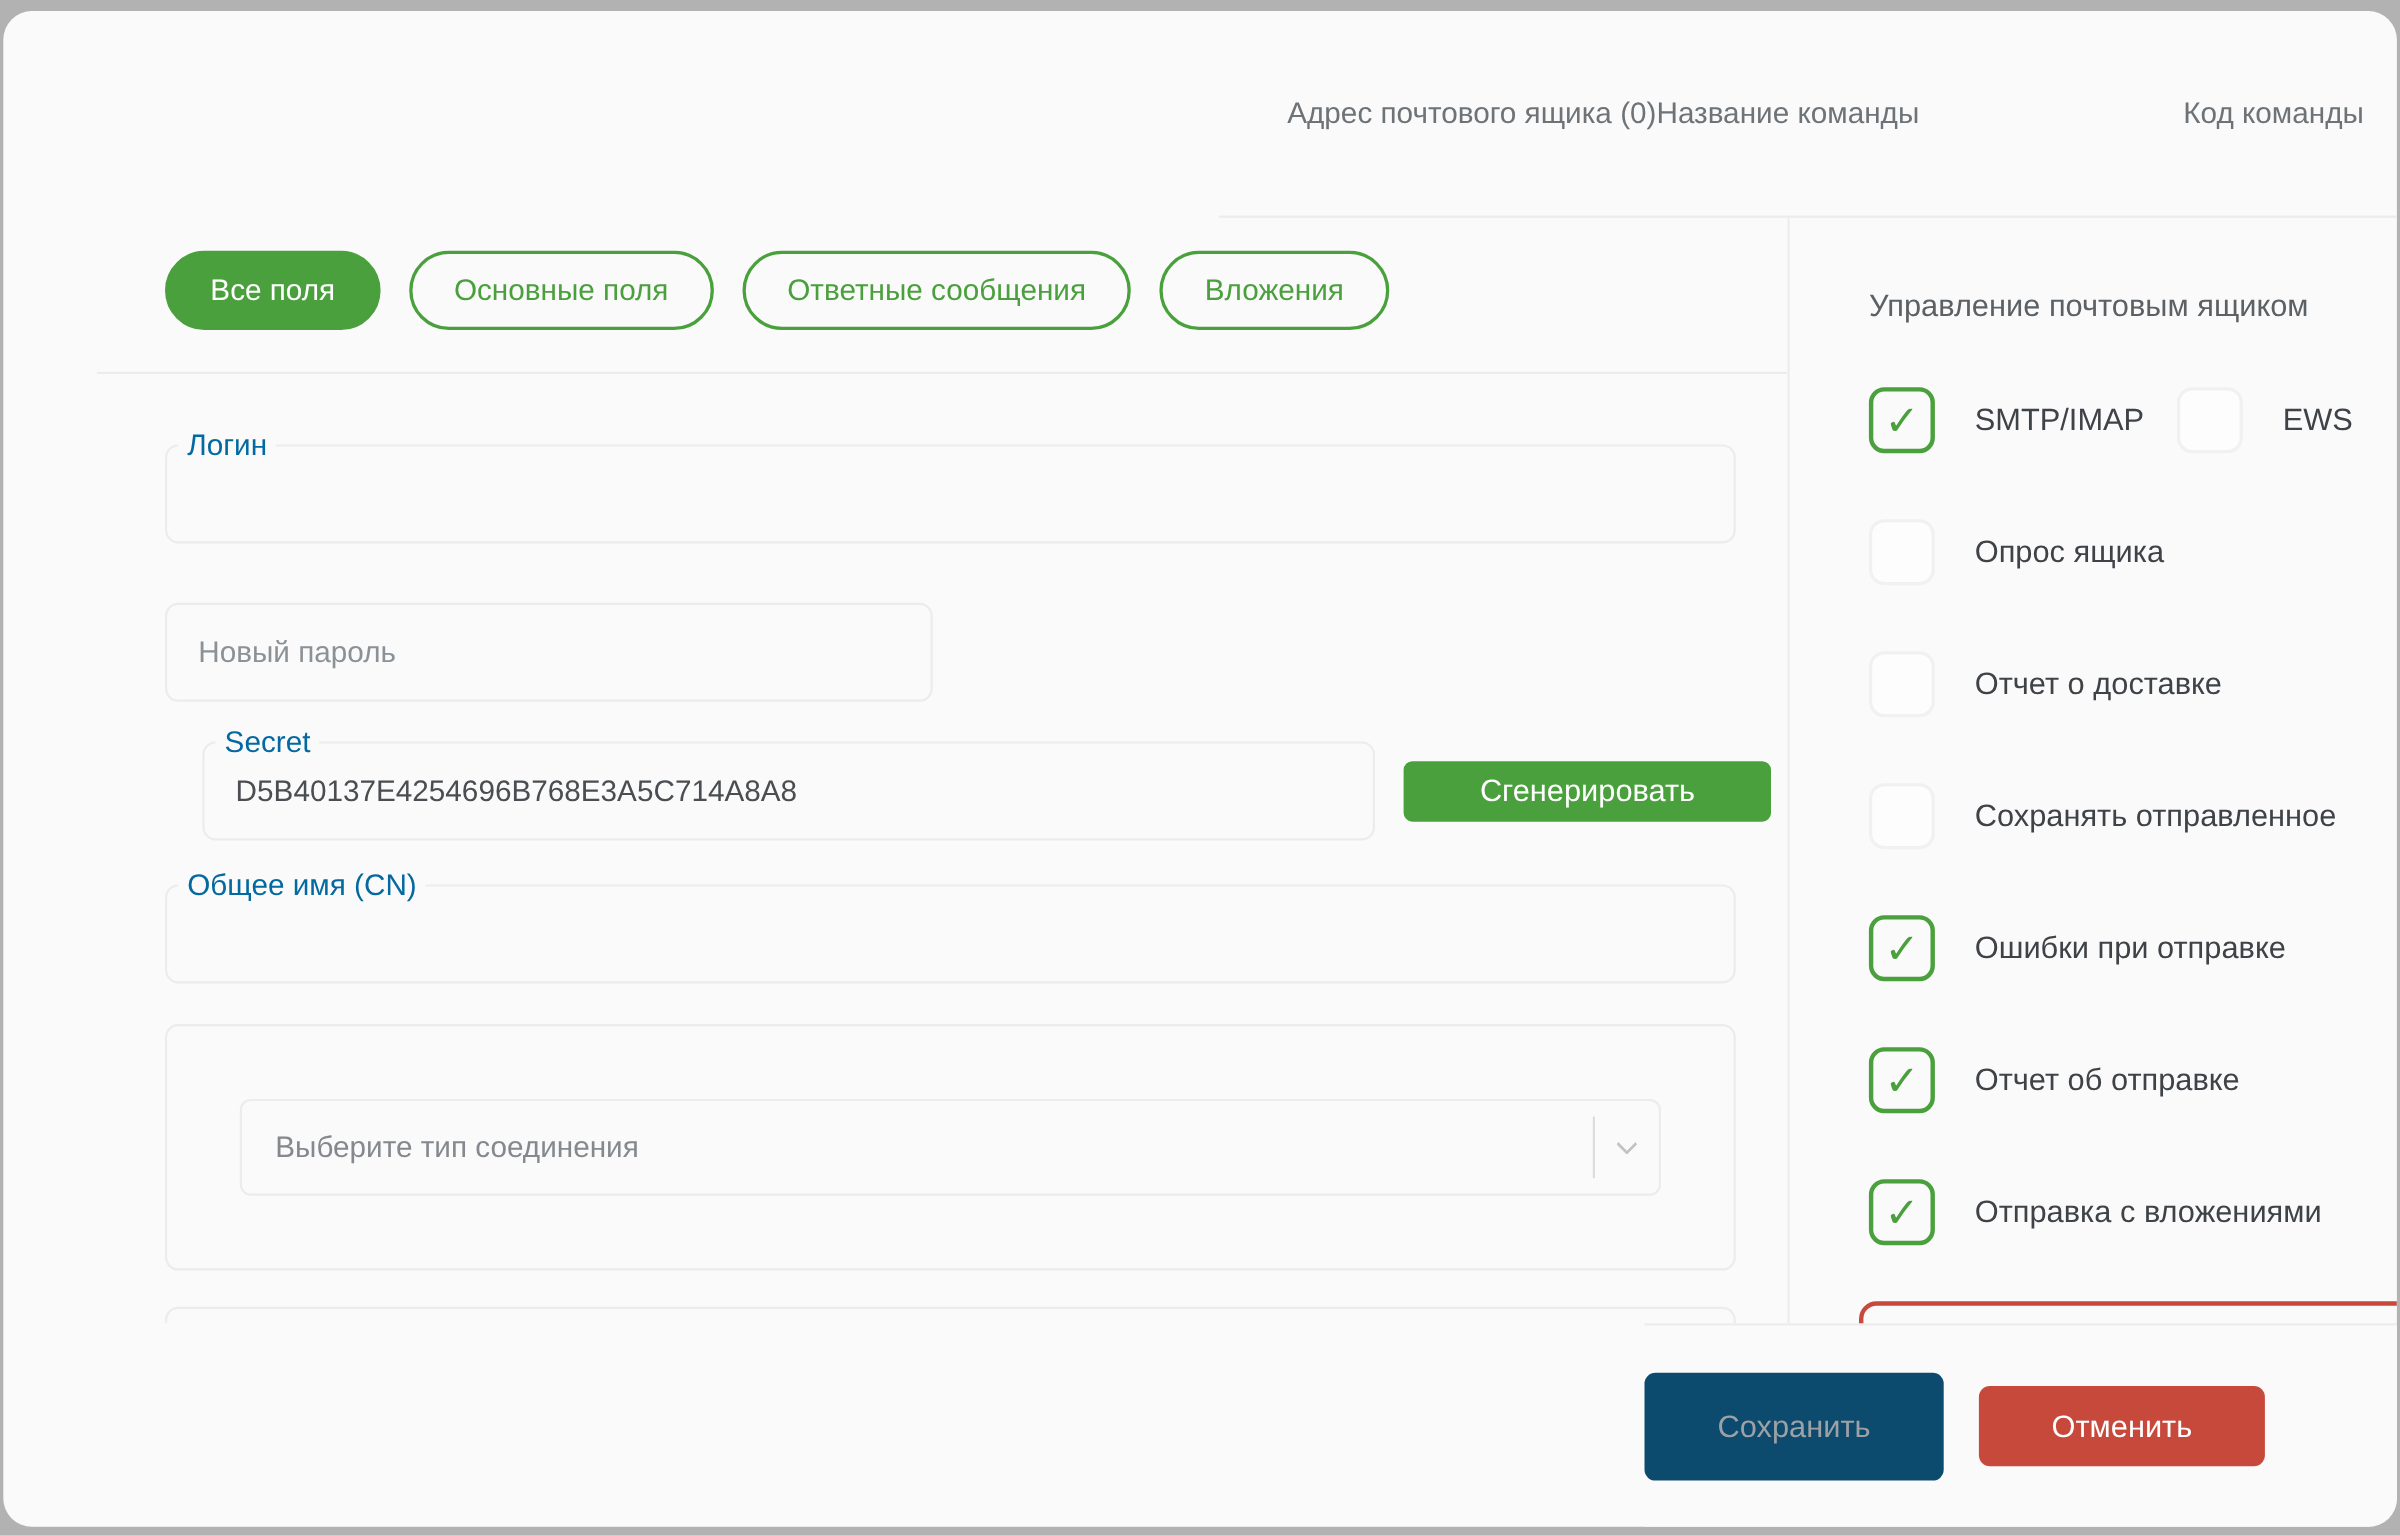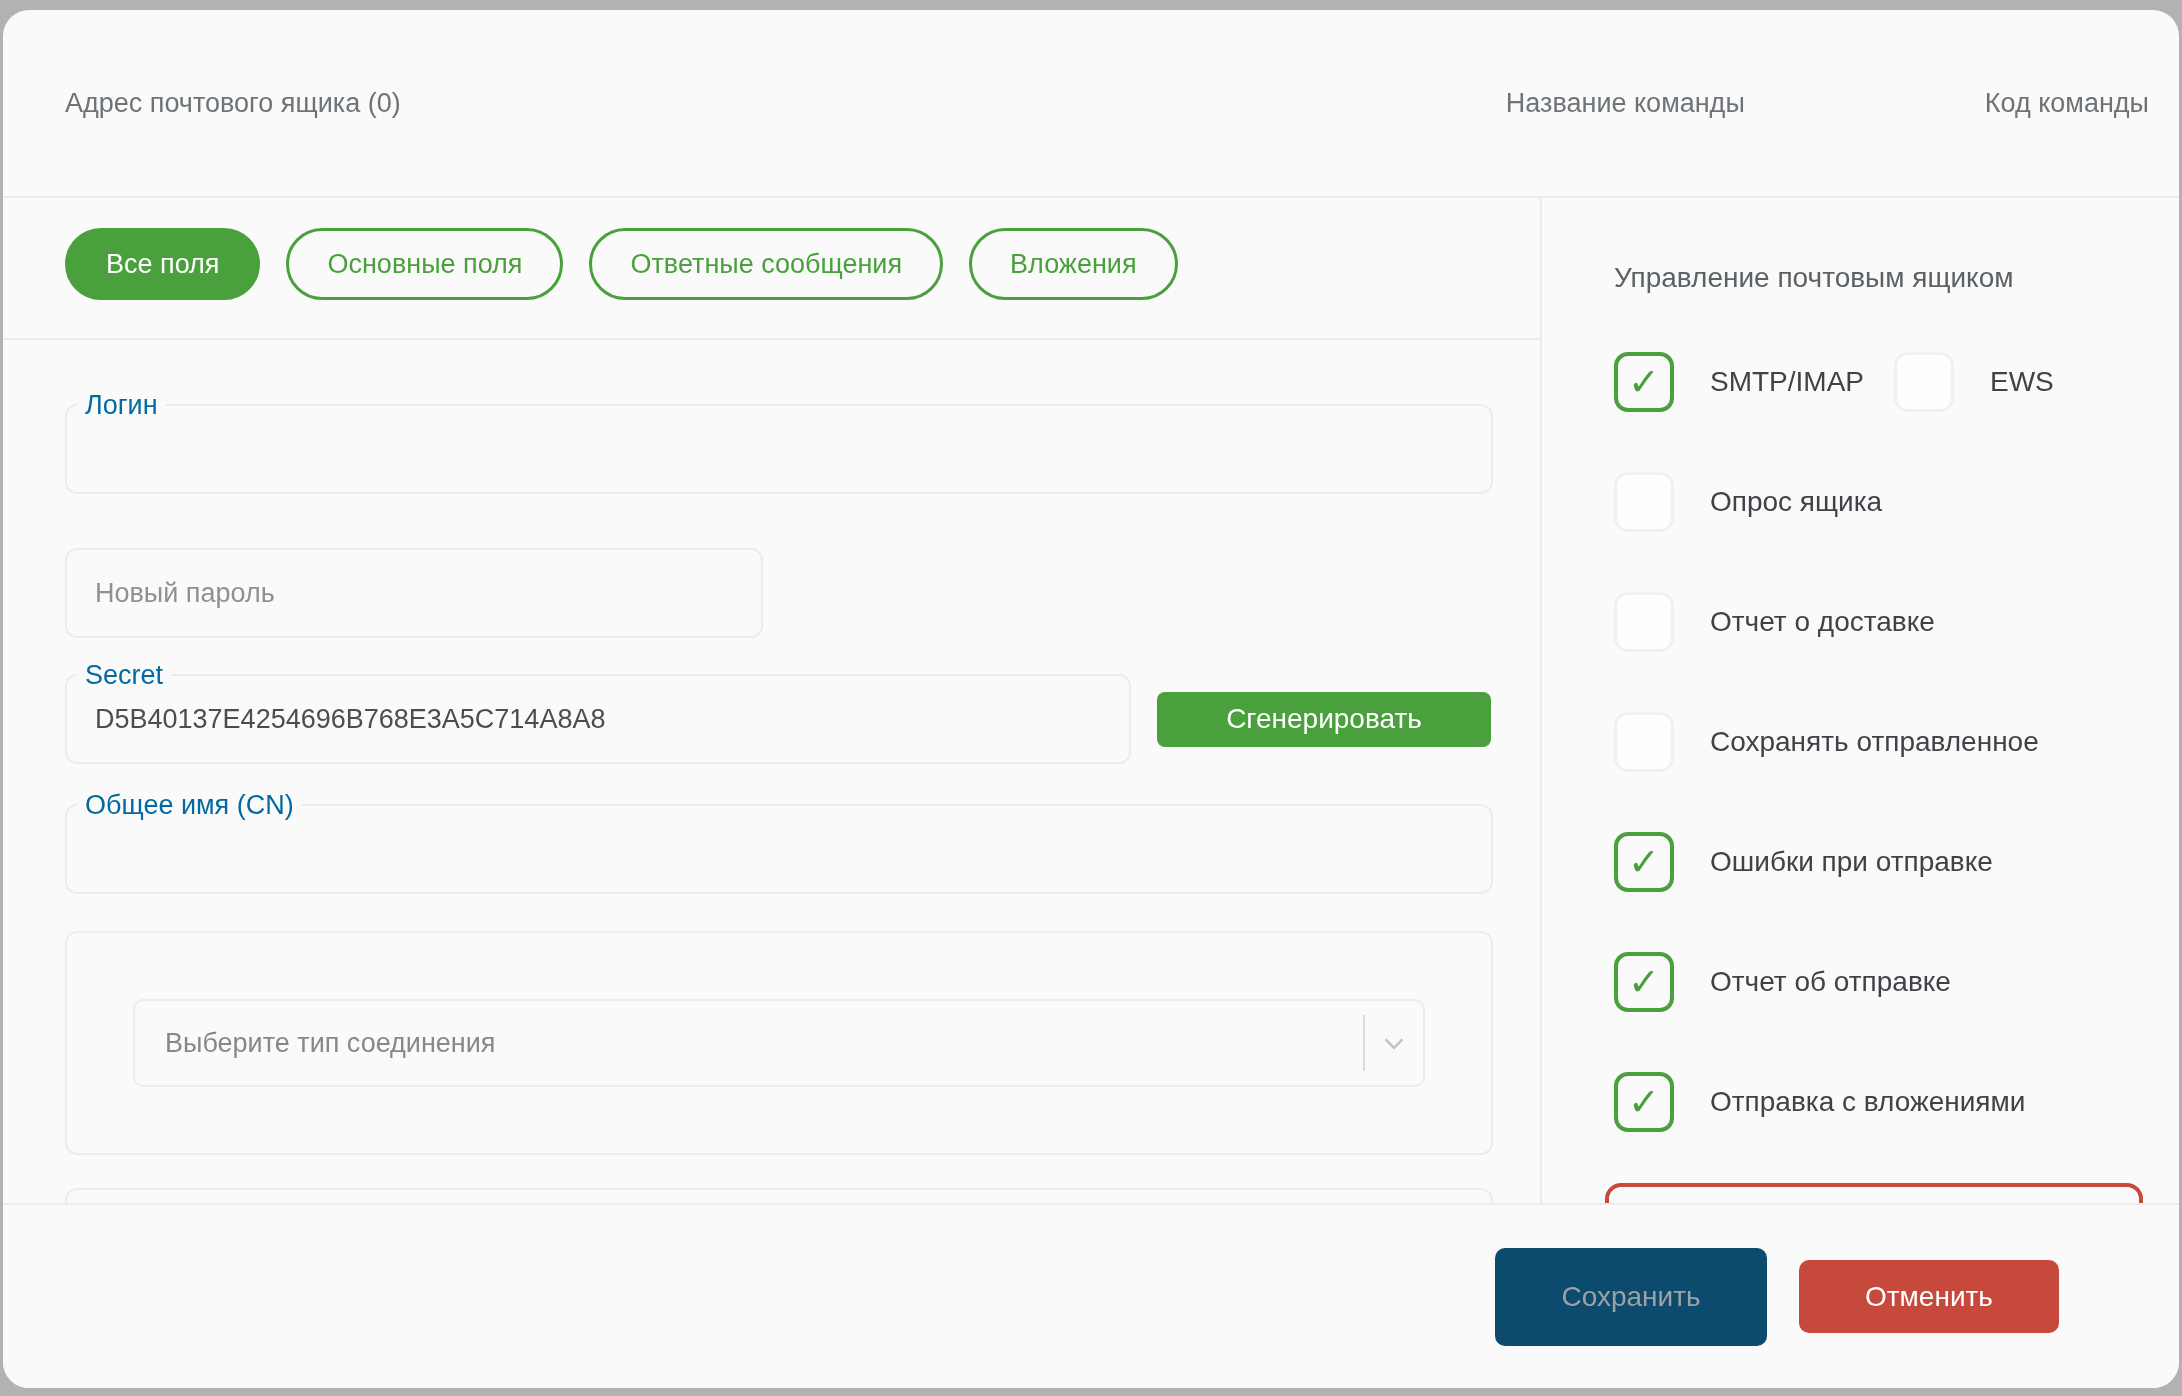--- a/index.html
+++ b/index.html
@@ -11,20 +11,21 @@
     overflow: hidden;
   }
   .dialog {
     position: absolute;
     top: 10px; left: 3px; right: 3px; bottom: 8px;
     background: #fafafa;
     border-radius: 26px;
     overflow: hidden;
     display: flex;
     flex-direction: column;
+    align-items: flex-end;
   }
   
   .header {
     flex: 0 0 188px;
     display: flex;
     align-items: center;
     padding: 0 30px 0 62px;
     border-bottom: 2px solid #ececec;
     font-size: 27px;
     color: #6e7377;
@@ -88,21 +89,21 @@
     font-size: 27px;
     color: #4a4e52;
     padding: 0 28px;
     border-radius: 12px;
   }
   .field input::placeholder { color: #8c9196; opacity: 1; }
   .row-password { display: flex; margin-top: 54px; text-decoration: underline; }
   .row-password .field.pw1 { flex: 0 0 698px; }
   .row-password .field.pw2 { flex: 1; }
   .row-secret { display: flex; align-items: center; gap: 26px; margin-top: 36px; }
-  .row-secret .field { flex: 0 0 1066px; }
+  .row-secret .field { flex: 0 0 1066px; margin-left: 34px; }
   .btn-generate {
     min-width: 334px;
     height: 55px;
     border: 0;
     border-radius: 8px;
     background: #4AA03C;
     color: #ffffff;
     font-size: 28px;
     font-family: inherit;
     cursor: pointer;

